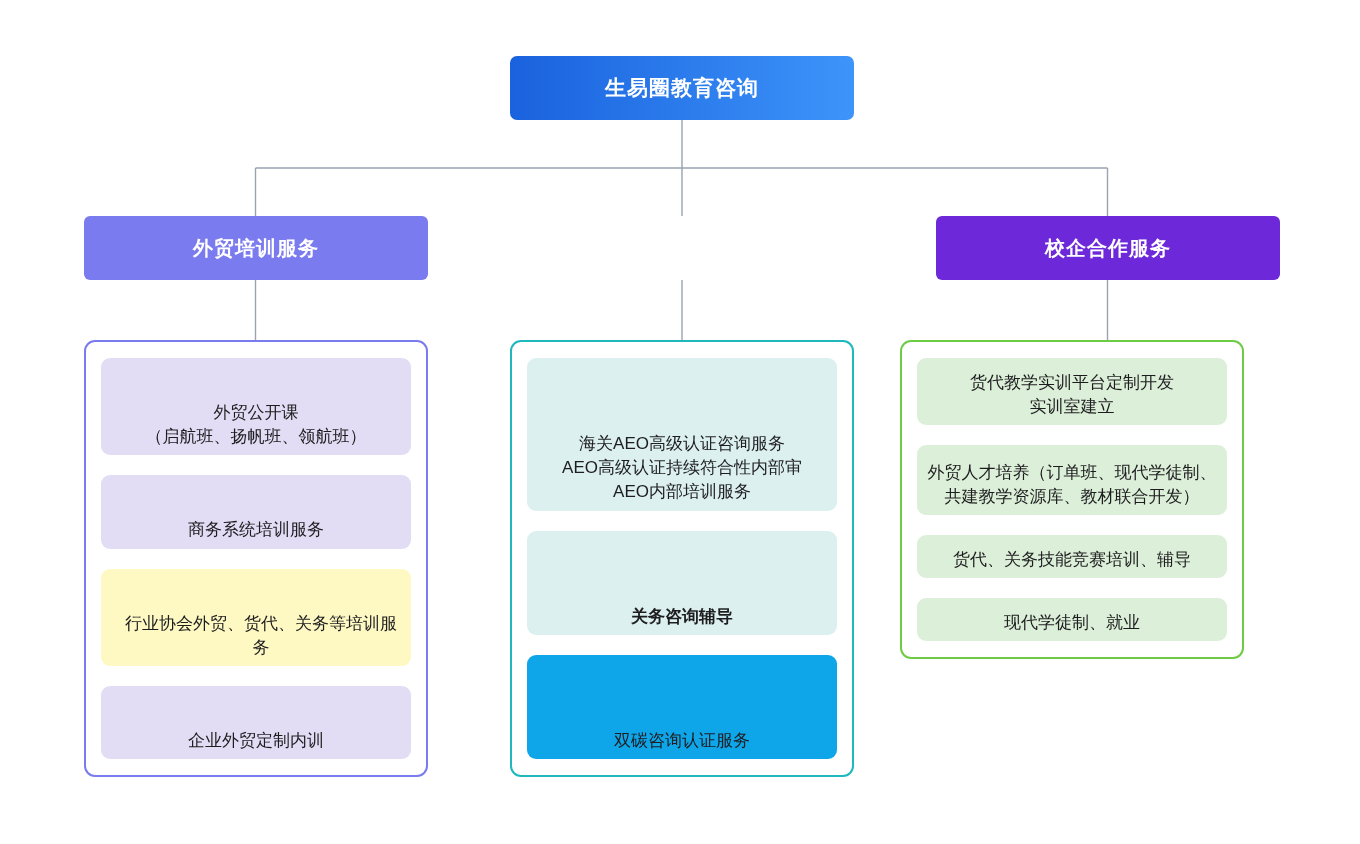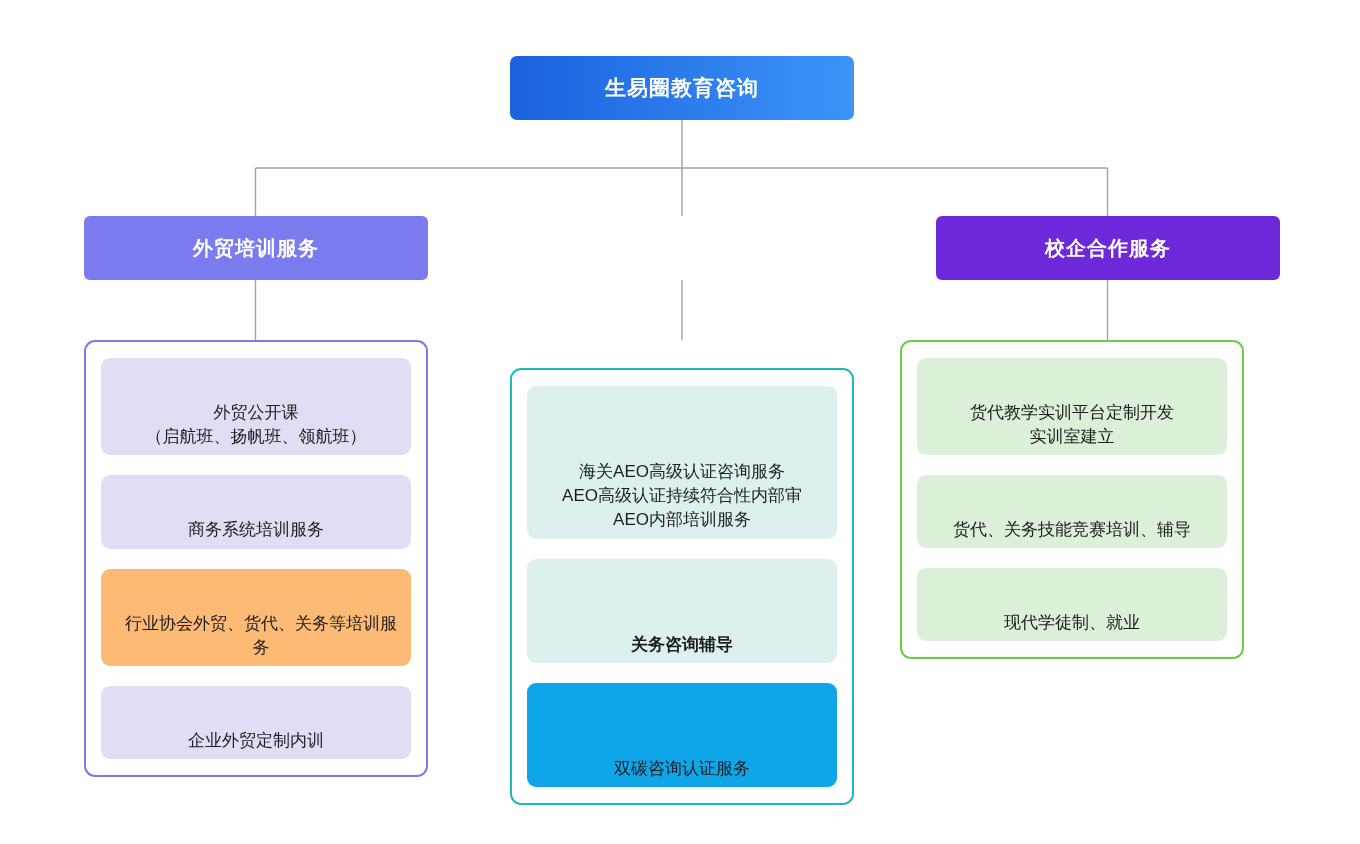--- a/index.html
+++ b/index.html
@@ -153,47 +153,50 @@
   </div>
 
   <div class="items-box col-0" style="border-color: rgb(123, 123, 240);">
     <div class="item-chip" style="background: rgb(226, 221, 245);">
       <span class="chip-text">外贸公开课
 （启航班、扬帆班、领航班）</span>
     </div>
     <div class="item-chip" style="background: rgb(226, 221, 245);">
       <span class="chip-text">商务系统培训服务</span>
     </div>
-    <div class="item-chip" style="background: #fdba74; padding-left: 20px;">
+    <div class="item-chip" style="background: #fef9c3; padding-left: 20px;">
       <span class="chip-text">行业协会外贸、货代、关务等培训服务</span>
     </div>
     <div class="item-chip" style="background: rgb(226, 221, 245);">
       <span class="chip-text">企业外贸定制内训</span>
     </div>
   </div>
 
-  <div class="items-box col-1" style="border-color: rgb(31, 184, 189); margin-top: 28px;">
+  <div class="items-box col-1" style="border-color: rgb(31, 184, 189);">
     <div class="item-chip" style="background: rgb(220, 240, 239);">
       <span class="chip-text">海关AEO高级认证咨询服务
 AEO高级认证持续符合性内部审
 AEO内部培训服务</span>
     </div>
     <div class="item-chip" style="background: rgb(220, 240, 239); font-weight: bold;">
       <span class="chip-text">关务咨询辅导</span>
     </div>
     <div class="item-chip" style="background: #0ea5e9; font-family: Liberation Serif, serif;">
       <span class="chip-text">双碳咨询认证服务</span>
     </div>
   </div>
 
   <div class="items-box col-2" style="border-color: rgb(110, 204, 68);">
     <div class="item-chip" style="background: rgb(220, 239, 216);">
       <span class="chip-text">货代教学实训平台定制开发
 实训室建立</span>
     </div>
+    <div class="item-chip" style="flex-grow: 1.35; background: rgb(220, 239, 216);">
+      <span class="chip-text">外贸人才培养（订单班、现代学徒制、共建教学资源库、教材联合开发）</span>
+    </div>
     <div class="item-chip" style="background: rgb(220, 239, 216);">
       <span class="chip-text">货代、关务技能竞赛培训、辅导</span>
     </div>
     <div class="item-chip" style="background: rgb(220, 239, 216);">
       <span class="chip-text">现代学徒制、就业</span>
     </div>
   </div>
 
 </div>
 

